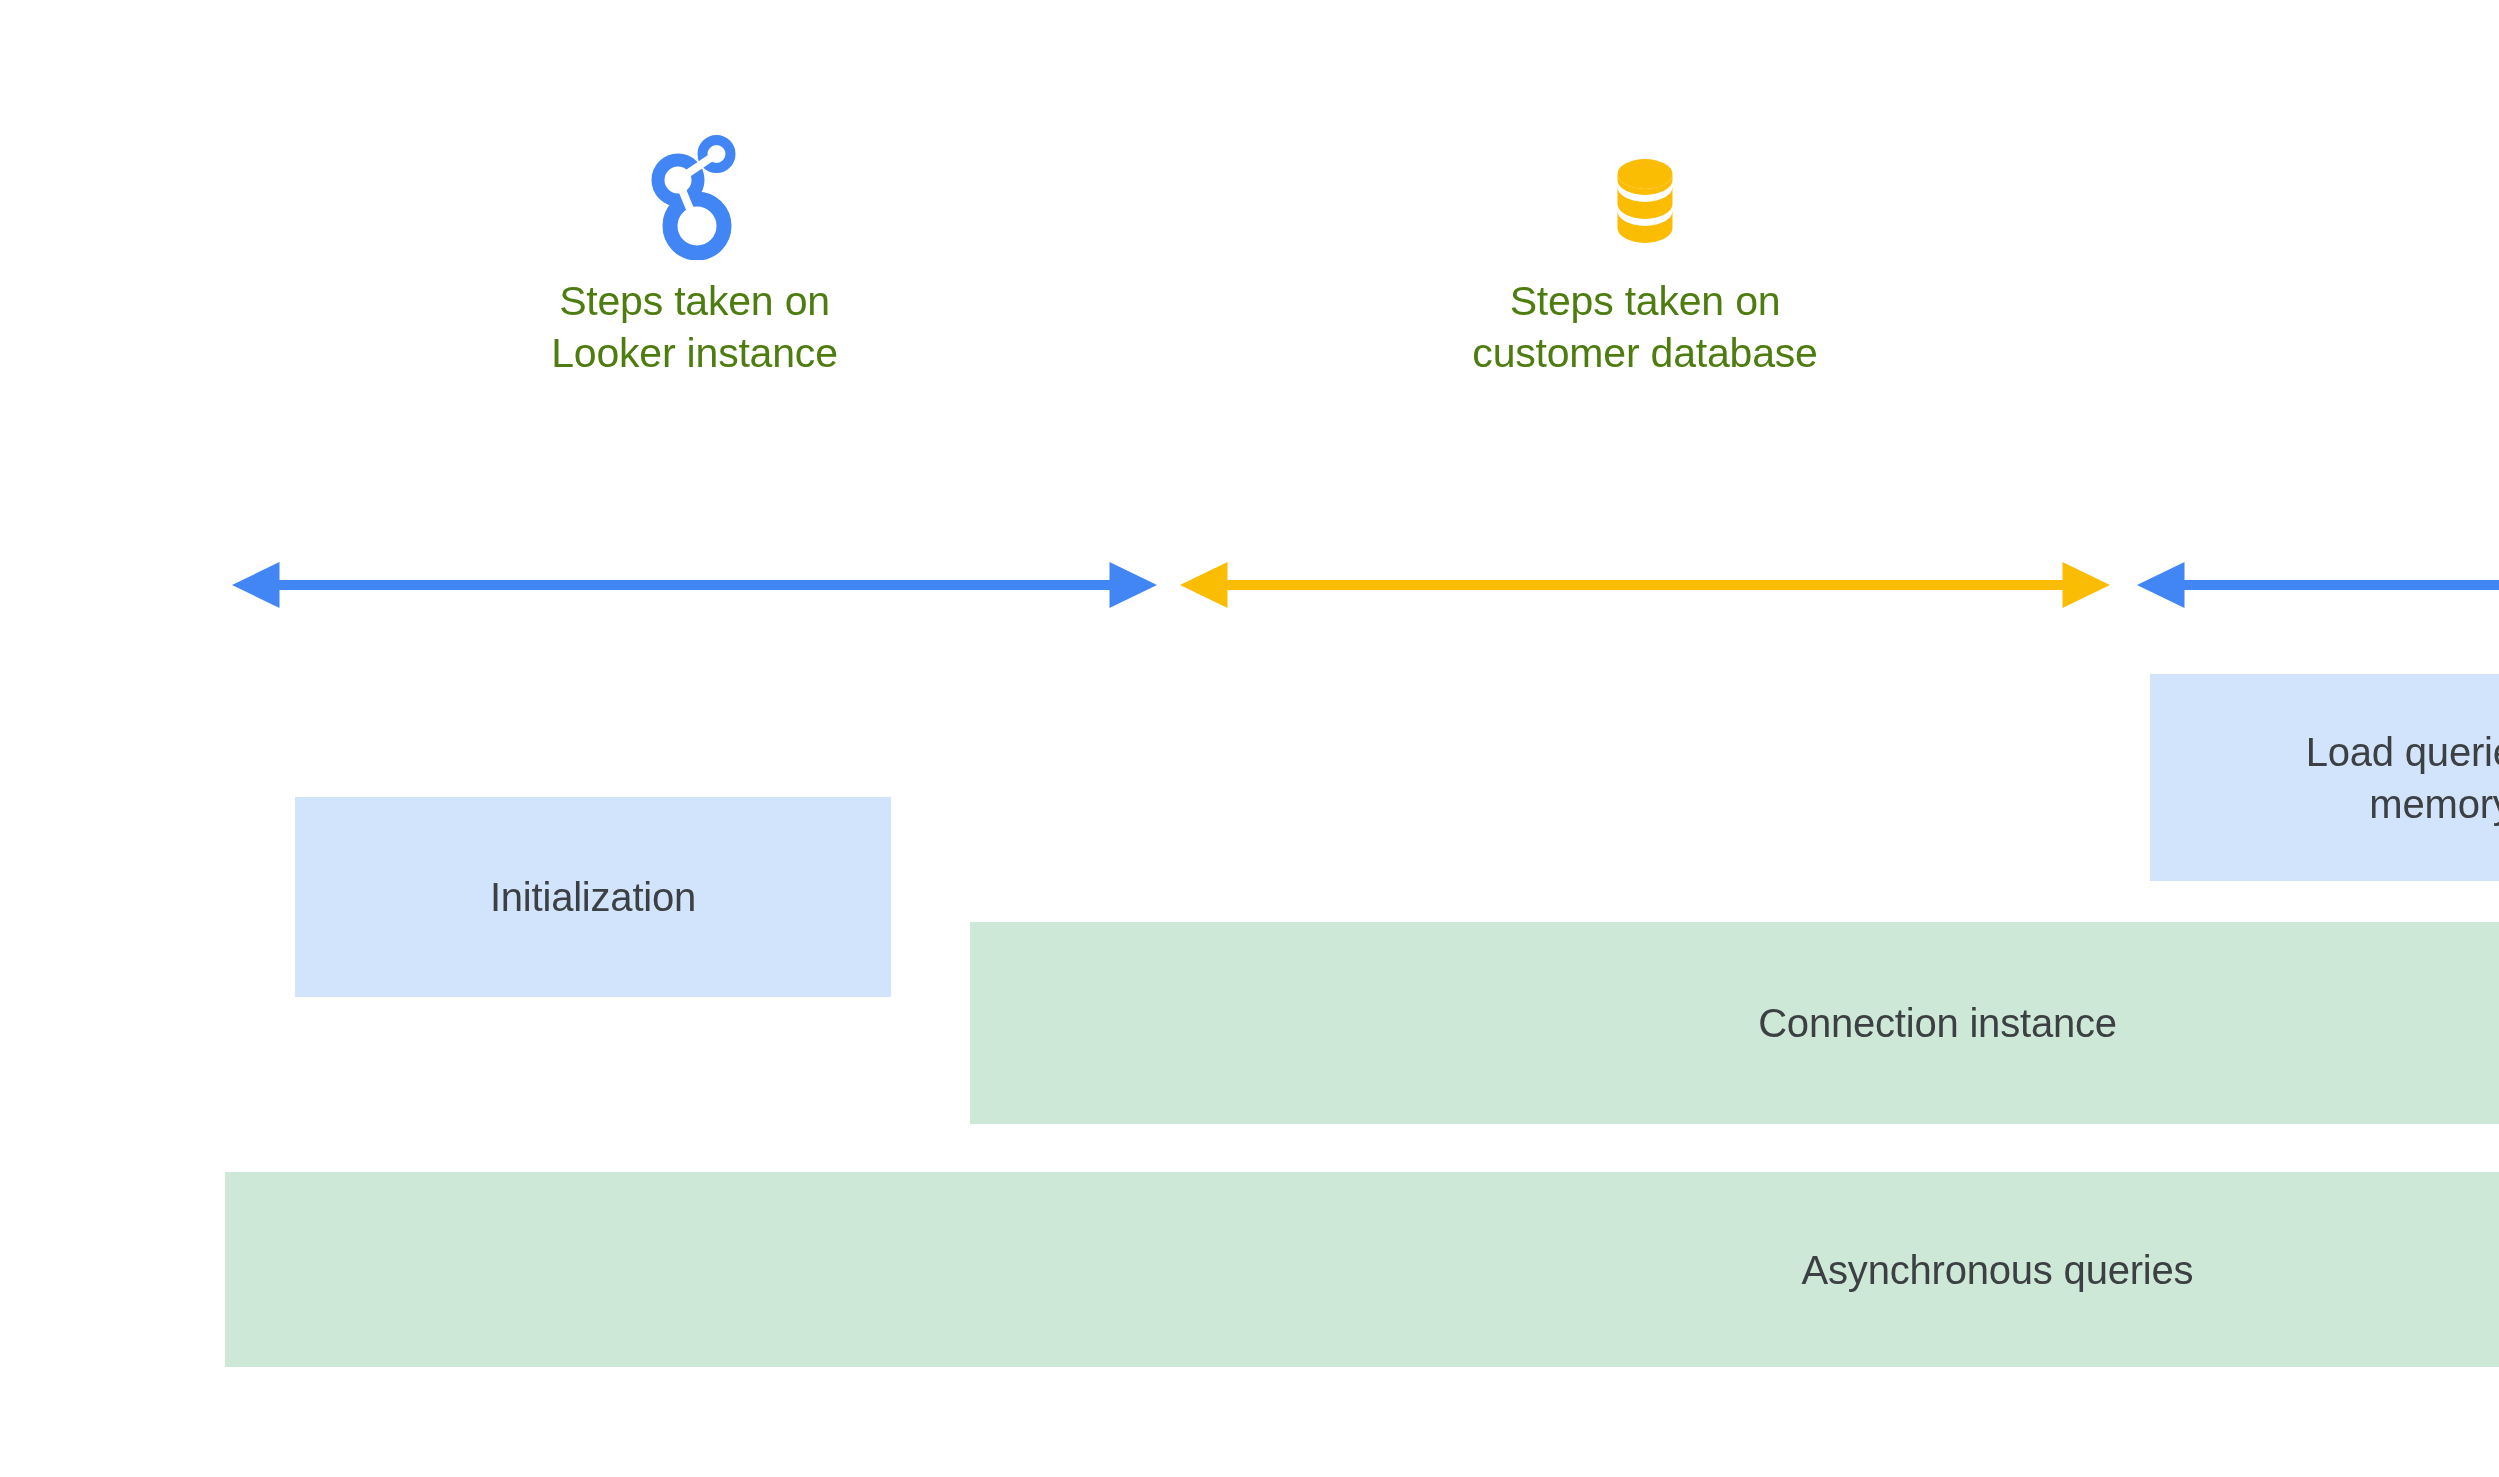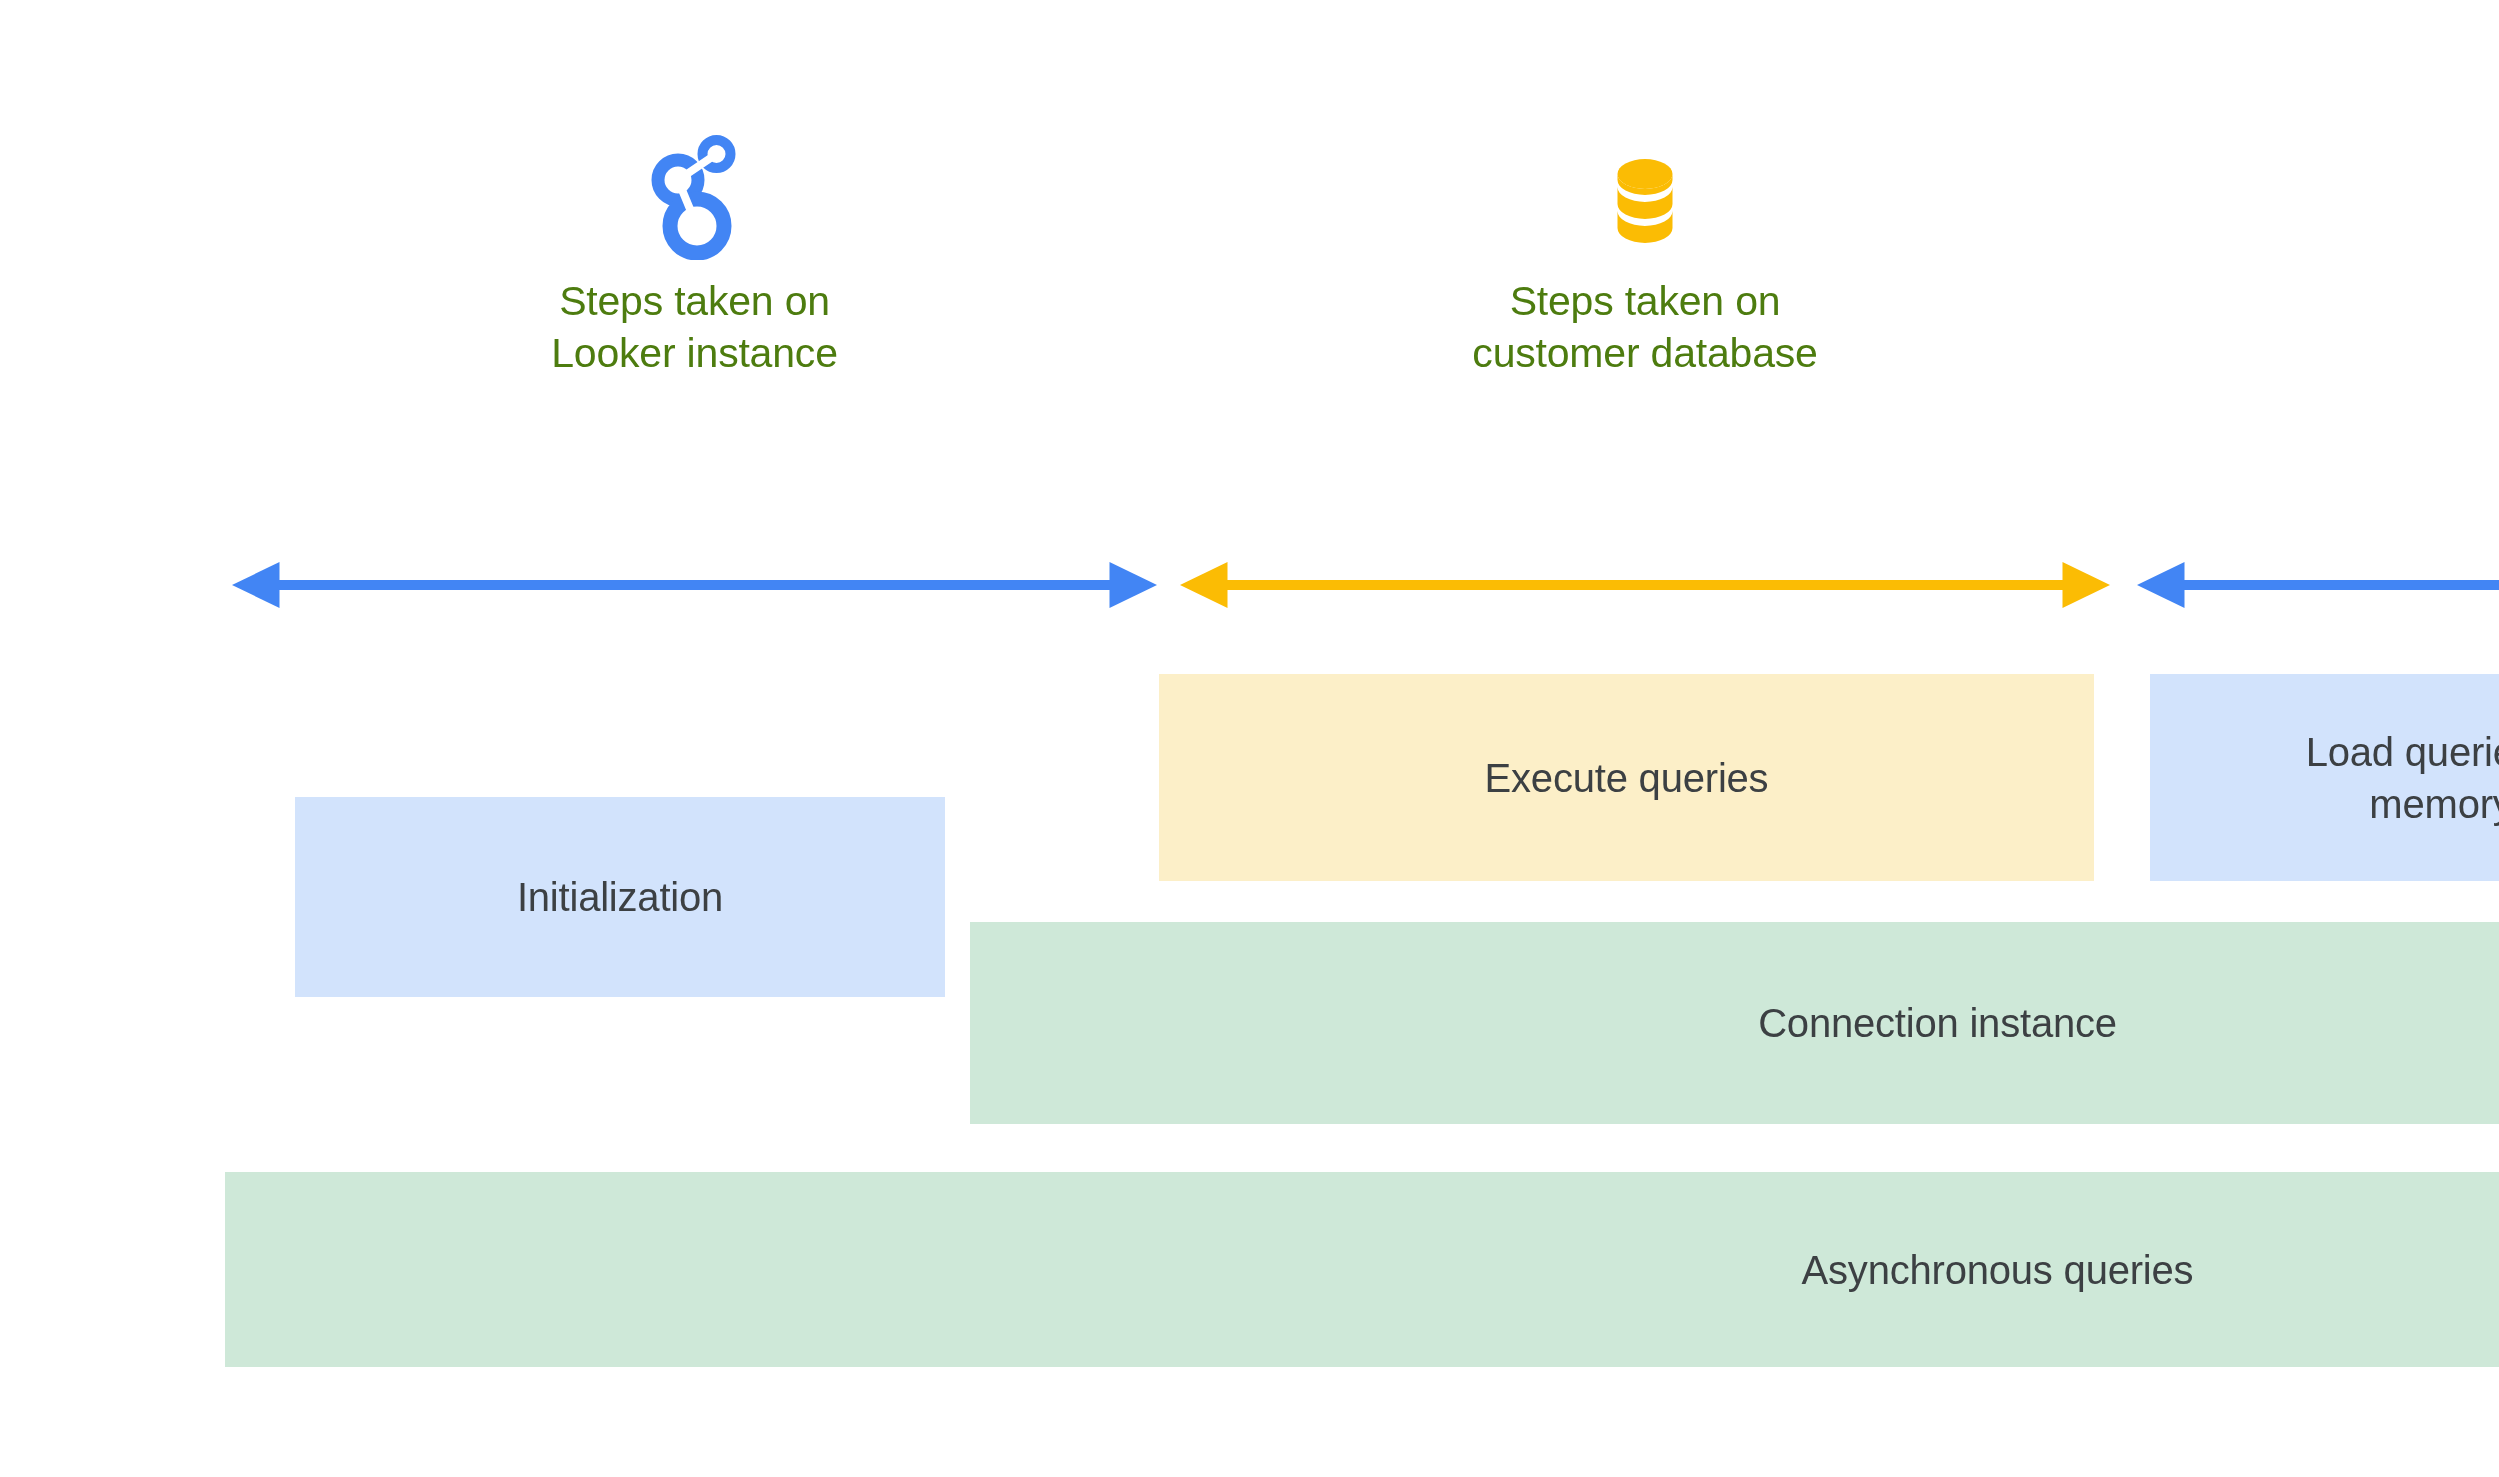--- a/index.html
+++ b/index.html
@@ -135,30 +135,27 @@
   <div class="span-arrow" style="left:2137px; width:1592px;">
     <svg width="1592" height="60" viewBox="0 0 3185 120" preserveAspectRatio="none" aria-hidden="true">
       <g fill="#4285F4">
         <rect x="90" y="50" width="3005" height="20"></rect>
         <polygon points="0,60 95,14 95,106"></polygon>
         <polygon points="3185,60 3090,14 3090,106"></polygon>
       </g>
     </svg>
   </div>
 
-  <div class="box" style="left:1159px; top:674px; width:935px; height:207px; background:#FCEFC8;">
-    <span>Execute queries</span>
-  </div>
 
   <div class="box" style="left:2150px; top:674px; width:582px; height:207px; background:#D2E3FC;">
     <span>Load queries in
 memory</span>
   </div>
 
-  <div class="box" style="left:295px; top:797px; width:650px; height:200px; background:#D2E3FC;">
+  <div class="box" style="left:295px; top:797px; width:596px; height:200px; background:#D2E3FC;">
     <span>Initialization</span>
   </div>
 
   <div class="box" style="left:970px; top:922px; width:1935px; height:202px; background:#CEE8D8;">
     <span>Connection instance</span>
   </div>
 
   <div class="box" style="left:225px; top:1172px; width:3545px; height:195px; background:#CEE8D8;">
     <span>Asynchronous queries</span>
   </div>

